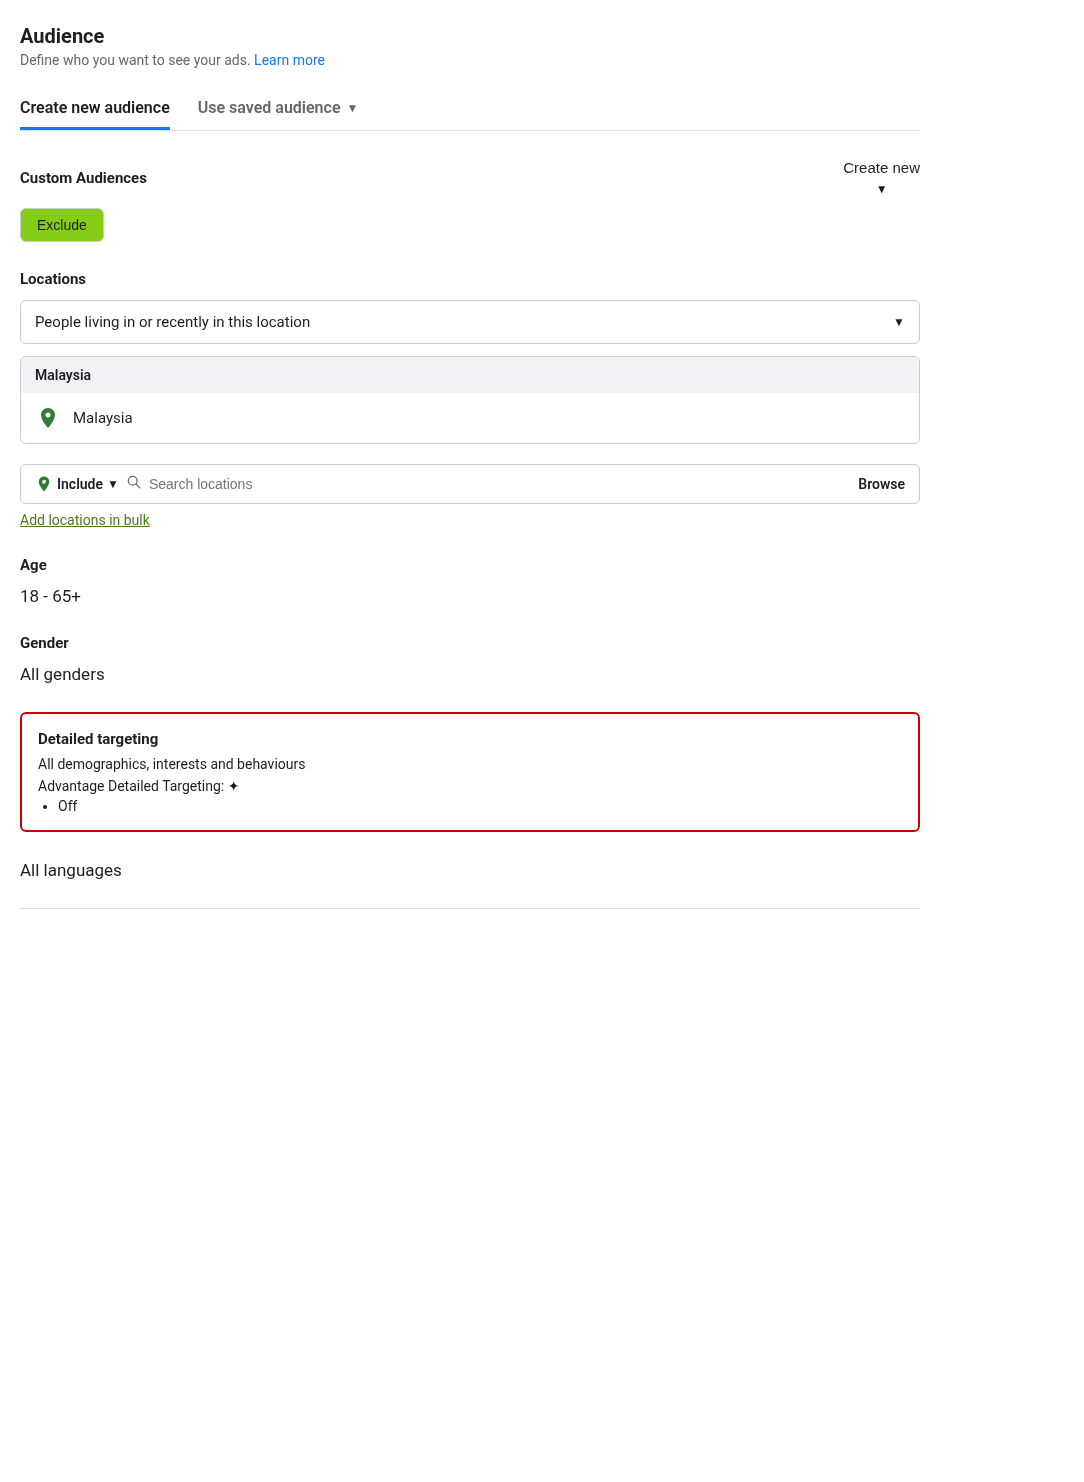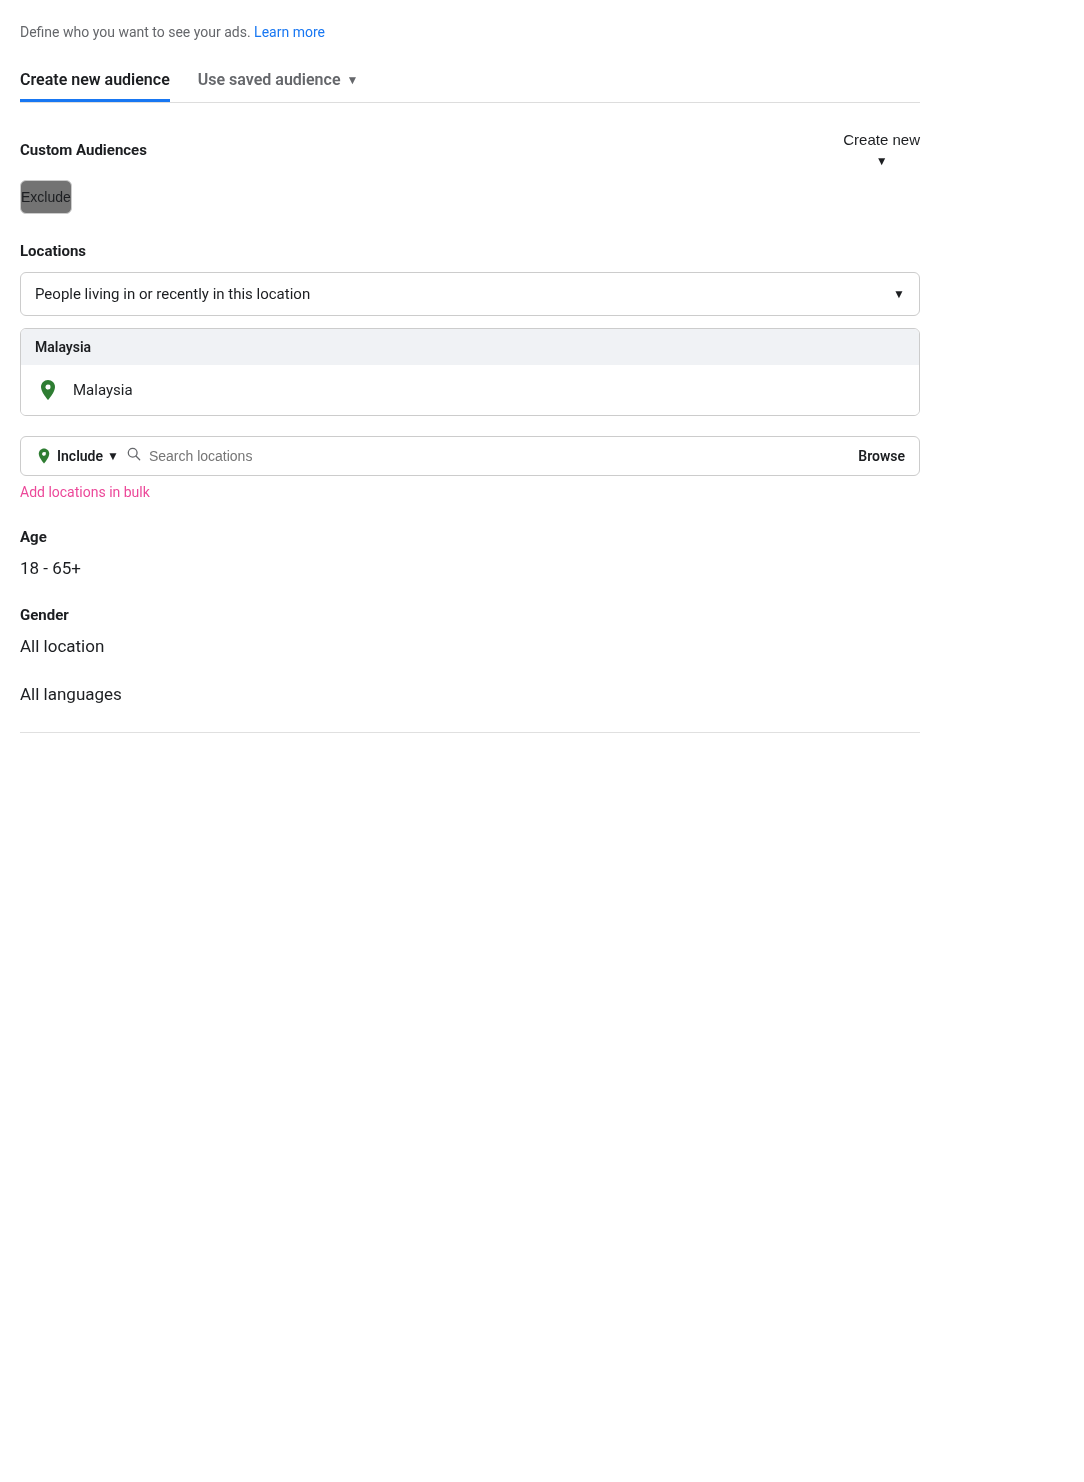--- a/index.html
+++ b/index.html
@@ -97,26 +97,26 @@
       color: #65676b;
     }
 
     .search-icon {
       color: #65676b;
       font-size: 16px;
     }
 
     .exclude-btn {
       display: inline-block;
-      padding: 8px 0;
-      border: 1px solid #ccc;
-      border-radius: 6px;
-      font-size: 14px;
-      cursor: pointer;
-      background: #737373;
+      padding: 8px 16px;
+      border: 1px solid #ccc;
+      border-radius: 6px;
+      font-size: 14px;
+      cursor: pointer;
+      background: #84cc16;
       color: #1c1e21;
       margin-bottom: 28px;
     }
 
     .field-label {
       font-size: 15px;
       font-weight: 700;
       margin-bottom: 12px;
     }
 
@@ -193,26 +193,27 @@
 
     .browse-btn {
       font-size: 14px;
       font-weight: 600;
       color: #1c1e21;
       cursor: pointer;
       margin-left: auto;
     }
 
     .add-bulk-link {
-      color: #ec4899;
+      color: #4d7c0f;
       font-size: 14px;
       cursor: pointer;
       margin-top: 8px;
       display: inline-block;
       margin-bottom: 28px;
+      text-decoration: underline;
     }
 
     .field-value {
       font-size: 17px;
       color: #1c1e21;
       margin-bottom: 28px;
     }
 
     .detailed-targeting-box {
       border: 2px solid #cc0000;
@@ -261,20 +262,21 @@
     .chevron {
       font-size: 12px;
     }
   </style>
 </head>
 <body>
 
 <div>
 
   <div>
+    <div class="section-title">Audience</div>
     <div class="section-subtitle">
       <span>Define who you want to see your ads.</span>
       <a>Learn more</a>
     </div>
   </div>
 
   <div class="tabs">
     <div class="tab active">
       <span>Create new audience</span>
     </div>
@@ -344,23 +346,34 @@
     <a class="add-bulk-link">Add locations in bulk</a>
   </div>
 
   <div>
     <div class="field-label">Age</div>
     <div class="field-value">18 - 65+</div>
   </div>
 
   <div>
     <div class="field-label">Gender</div>
-    <div class="field-value">All location</div>
-  </div>
-
+    <div class="field-value">All genders</div>
+  </div>
+
+  <div class="detailed-targeting-box">
+    <div class="detailed-targeting-label">Detailed targeting</div>
+    <div class="detailed-desc">All demographics, interests and behaviours</div>
+    <div class="advantage-row">
+      <span>Advantage Detailed Targeting:</span>
+      <span class="advantage-icon">✦</span>
+    </div>
+    <ul class="bullet-list">
+      <li>Off</li>
+    </ul>
+  </div>
 
   <div>
     <div class="field-value">All languages</div>
   </div>
 
   <hr class="divider">
 
 </div>
 
 </body></html>

